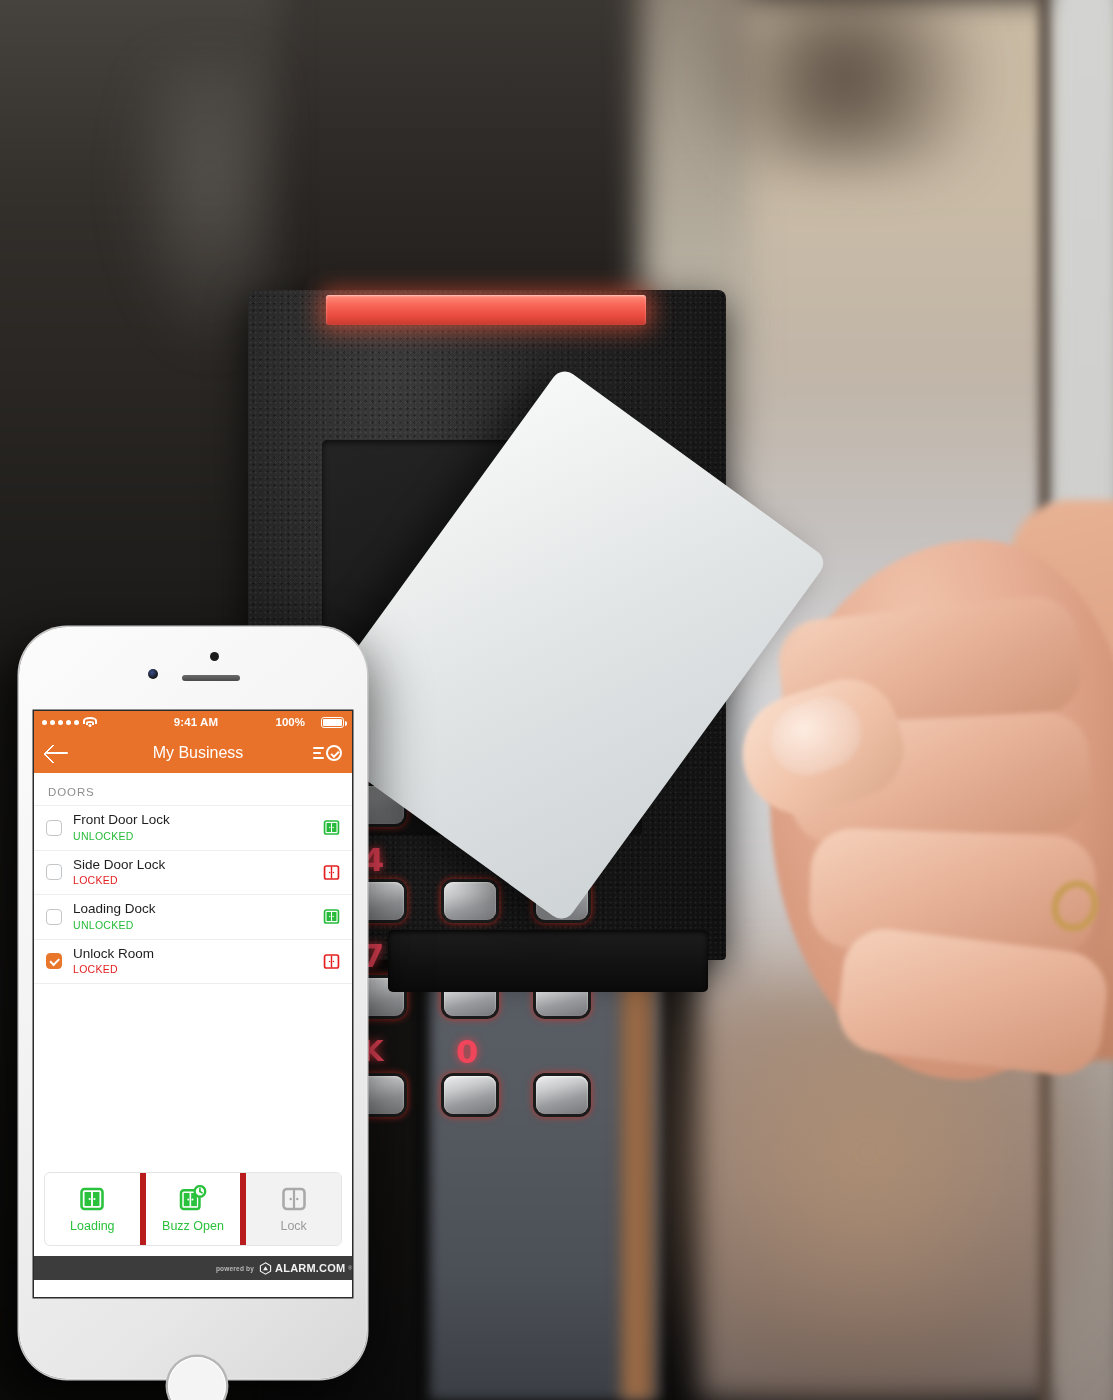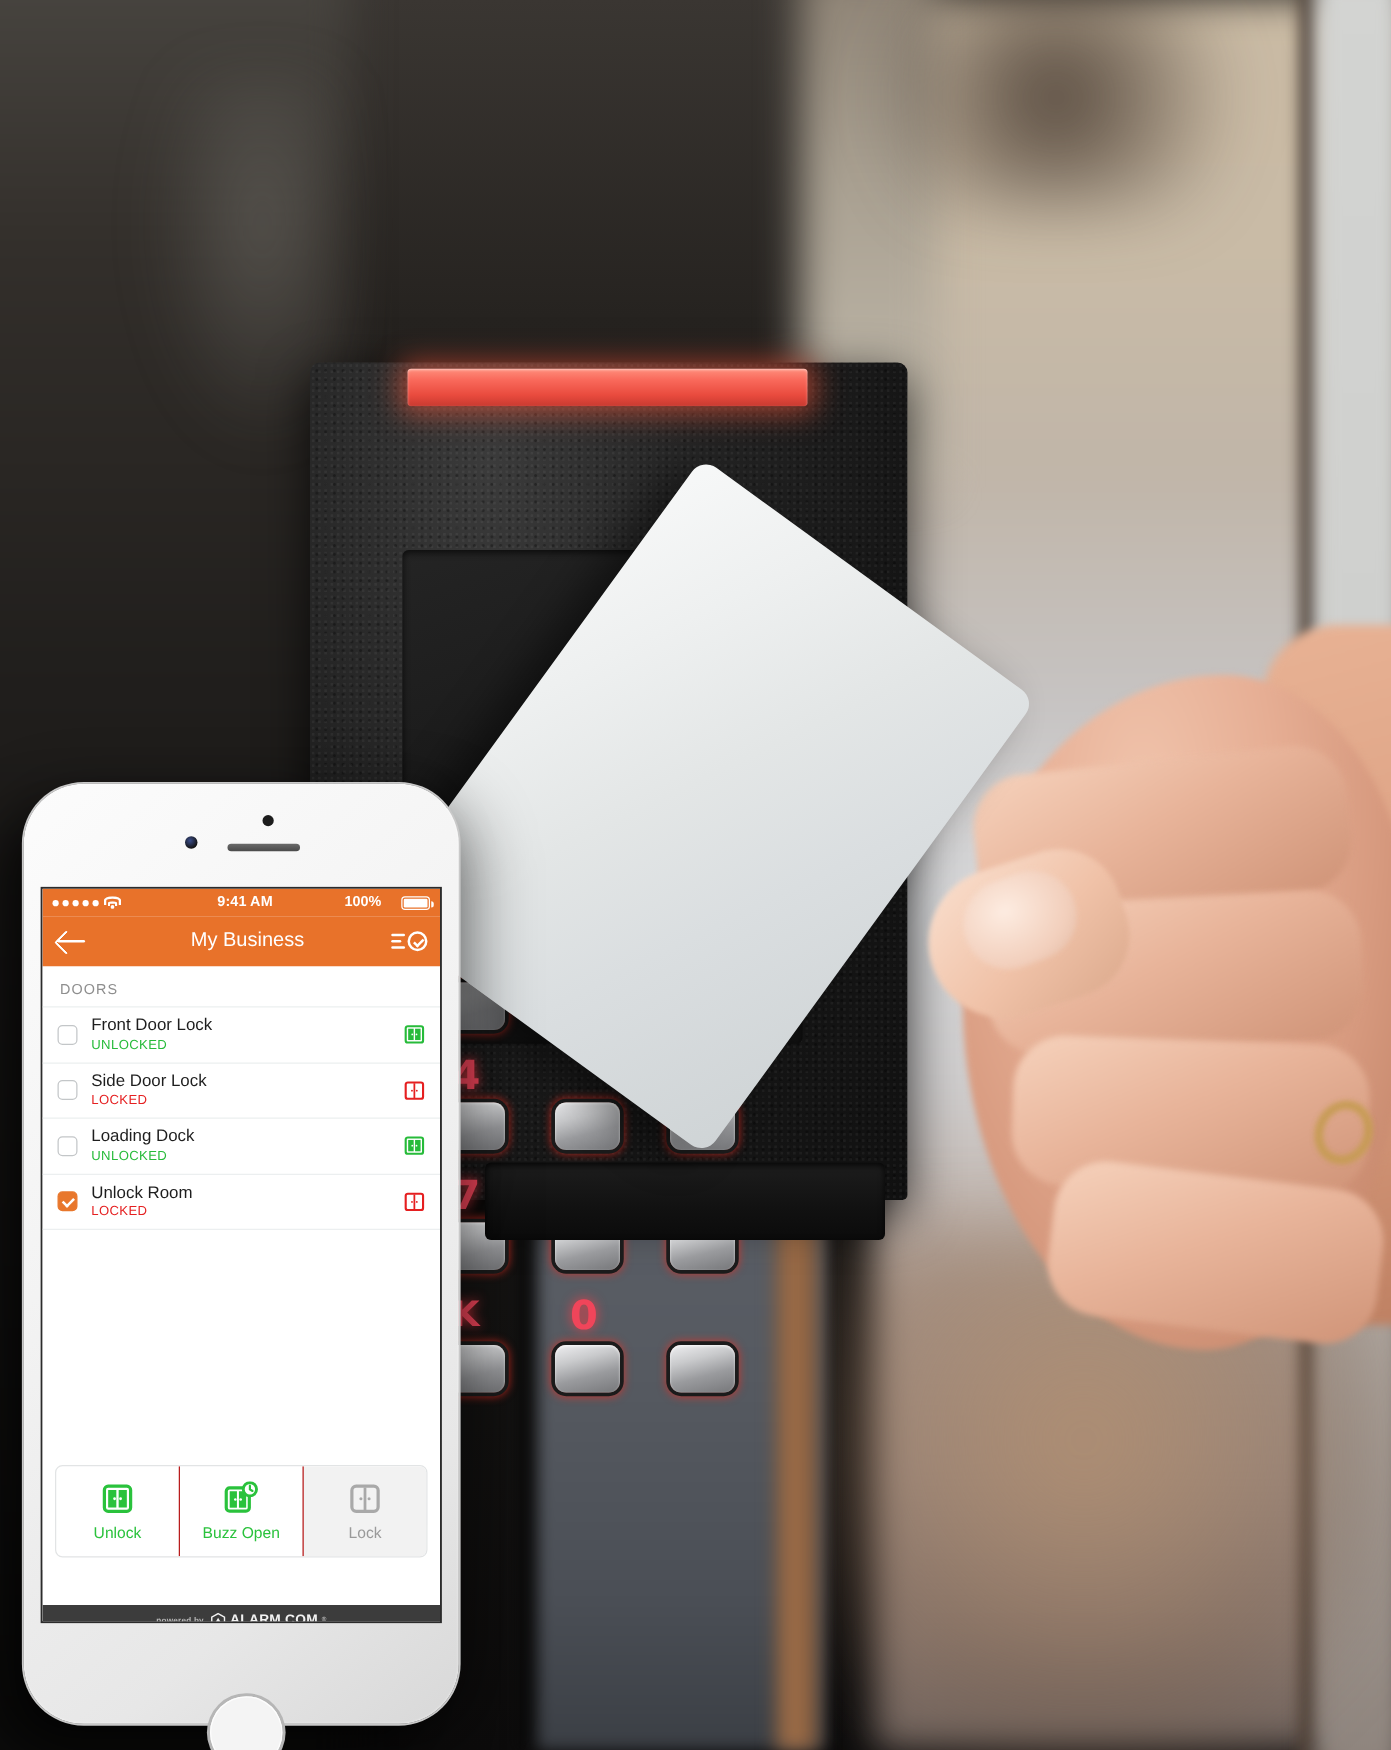--- a/index.html
+++ b/index.html
@@ -407,36 +407,35 @@
     overflow: hidden;
     height: 74px;
     background: #fff;
   }
   .action {
     flex: 1;
     display: flex; flex-direction: column;
     align-items: center; justify-content: center;
     gap: 6px;
     cursor: pointer;
-    border-left: 1px solid #b91c1c;
+    border-left: 6px solid #b91c1c;
   }
   .action:first-child { border-left: none; }
   .action.disabled { background: #f2f2f2; cursor: default; }
   .action-label { font-size: 12.5px; }
   .lbl-green { color: #2ac23c; }
   .lbl-gray { color: #9a9a9a; }
   .action-ico { width: 30px; height: 28px; display: block; }
 
   
   .brandbar {
     background: #3c3c3c;
     height: 24px;
-    display: flex; align-items: center; justify-content: center;
+    display: flex; align-items: center; justify-content: flex-end;
     gap: 5px;
-    margin-top: 28px;
   }
   .brand-pow {
     color: #b9b9b9; font-size: 6.5px; letter-spacing: .2px;
     font-weight: 700;
   }
   .brand-mark { display: flex; align-items: center; gap: 3px; }
   .brand-hex { width: 13px; height: 13px; display: block; }
   .brand-name {
     color: #f2f2f2; font-size: 11px; font-weight: 700; letter-spacing: .2px;
   }
@@ -618,21 +617,21 @@
         <div class="actions">
 
           <div class="action">
             <svg class="action-ico" viewBox="0 0 24 24">
               <rect x="3" y="3.4" width="18" height="17.2" rx="2.6" fill="none" stroke="#2ac23c" stroke-width="2.2"></rect>
               <rect x="5.6" y="6" width="5.6" height="12" fill="#2ac23c"></rect>
               <rect x="12.8" y="6" width="5.6" height="12" fill="#2ac23c"></rect>
               <circle cx="10" cy="12" r=".95" fill="#fff"></circle>
               <circle cx="14.1" cy="12" r=".95" fill="#fff"></circle>
             </svg>
-            <span class="action-label lbl-green">Unlock</span>
+            <span class="action-label lbl-green">Loading</span>
           </div>
 
           <div class="action">
             <svg class="action-ico" viewBox="0 0 26 24">
               <rect x="2.6" y="4.4" width="16" height="16.2" rx="2.4" fill="none" stroke="#2ac23c" stroke-width="2.2"></rect>
               <rect x="5" y="6.8" width="5" height="11.4" fill="#2ac23c"></rect>
               <rect x="11.4" y="6.8" width="5" height="11.4" fill="#2ac23c"></rect>
               <circle cx="8.9" cy="12.5" r=".9" fill="#fff"></circle>
               <circle cx="12.6" cy="12.5" r=".9" fill="#fff"></circle>
               <circle cx="19" cy="5.4" r="4.6" fill="#fff" stroke="#2ac23c" stroke-width="2"></circle>

